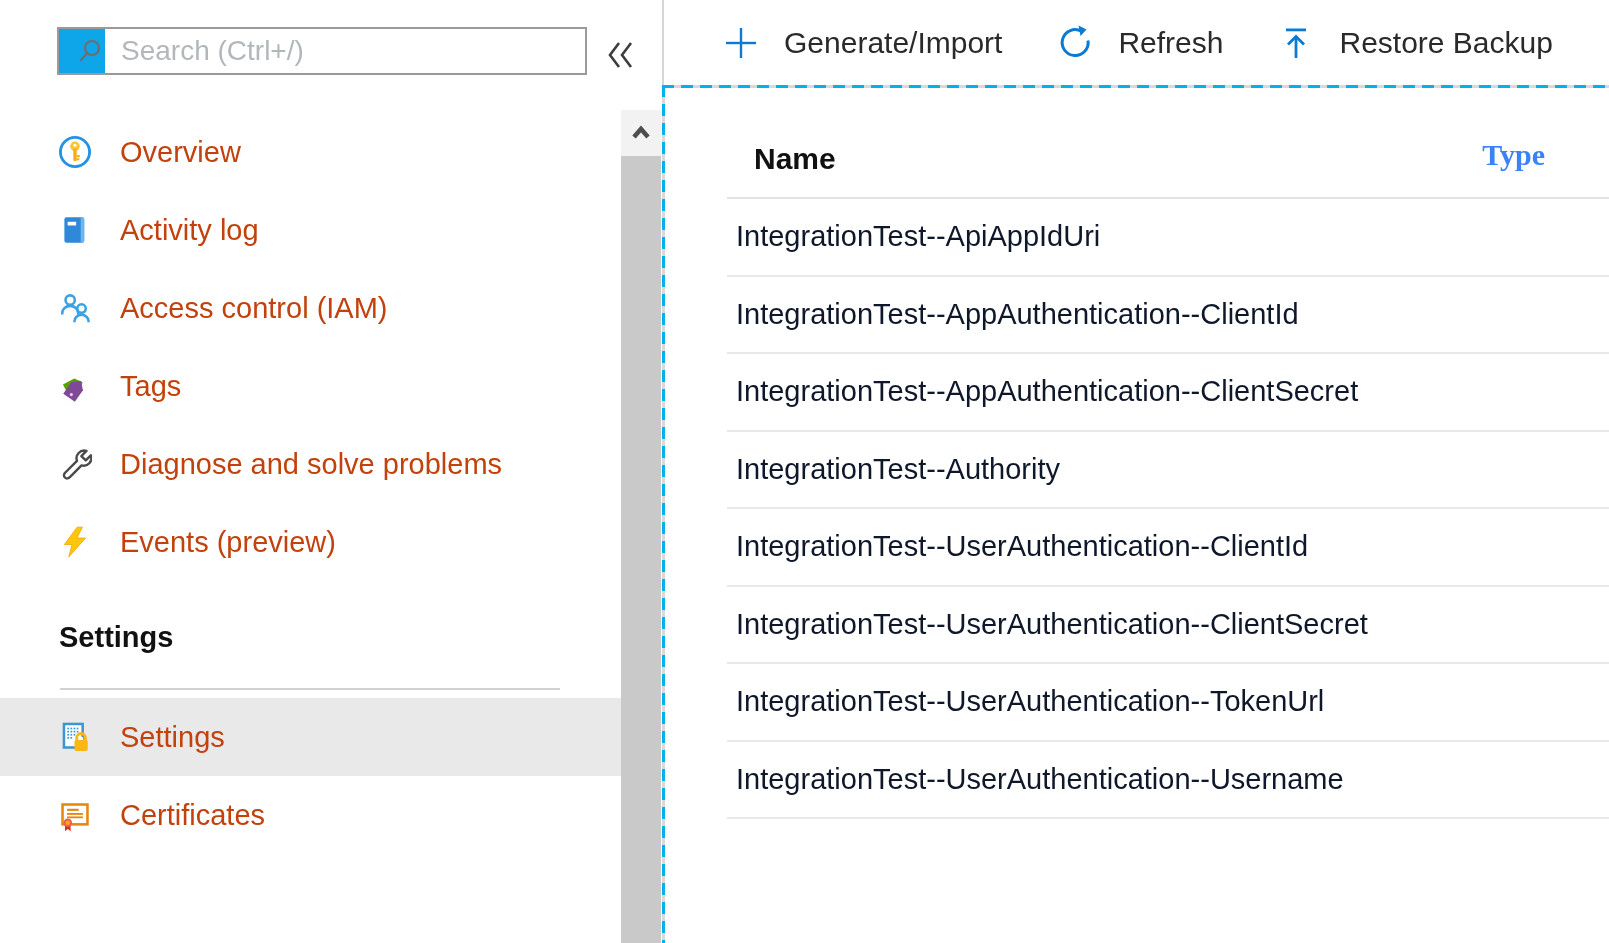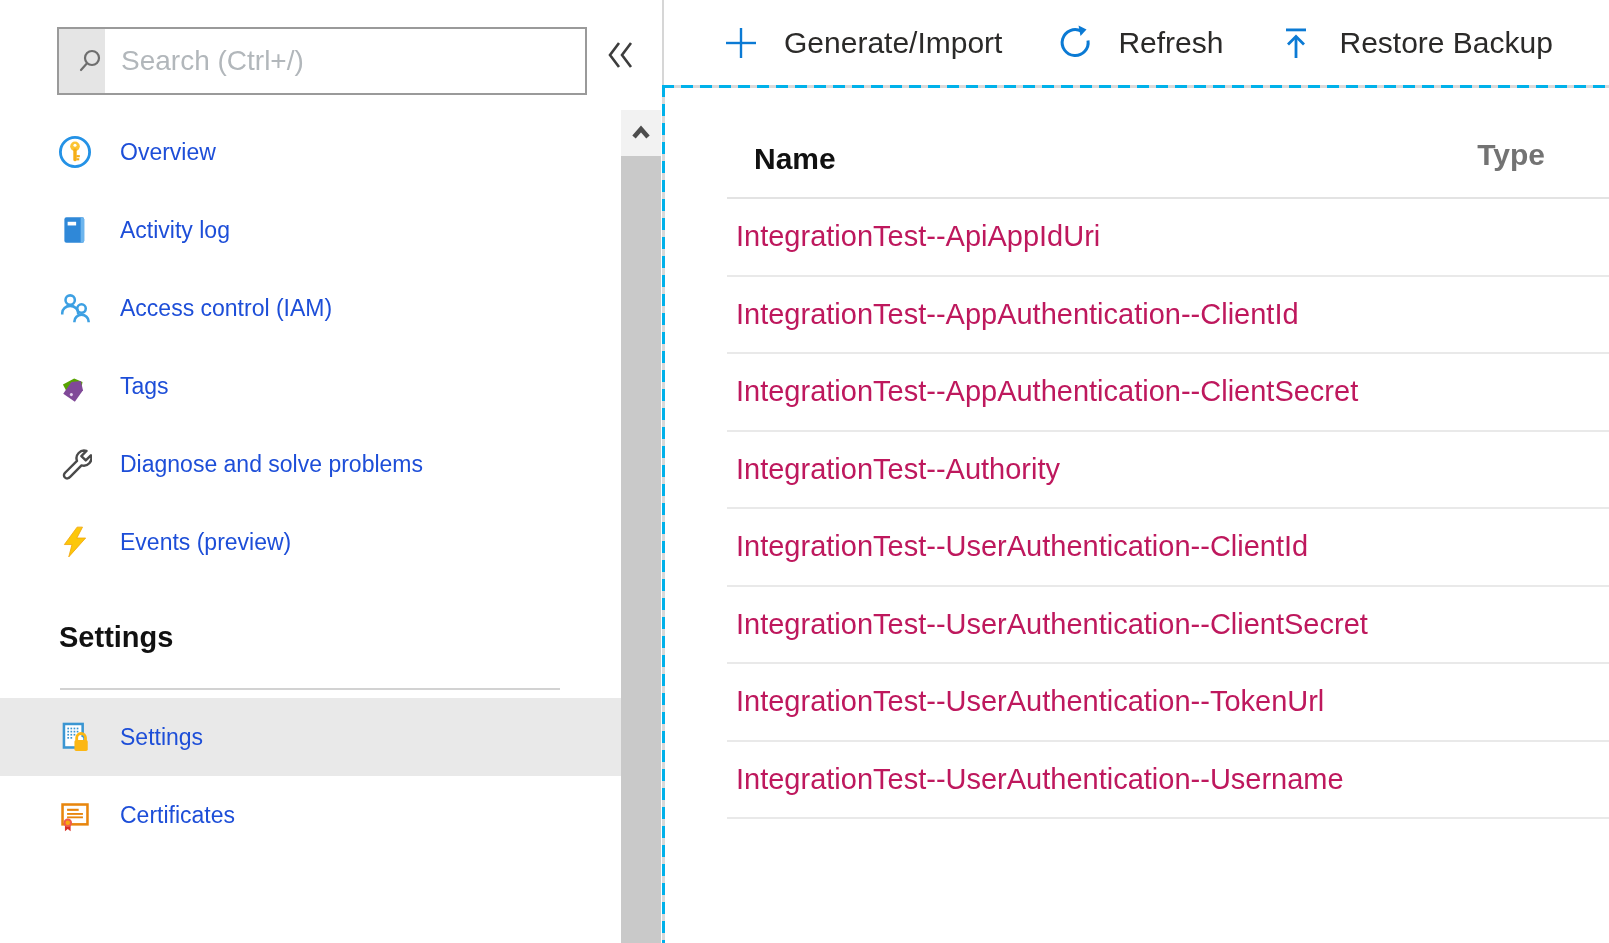--- a/index.html
+++ b/index.html
@@ -2,34 +2,34 @@
 <html><head>
 <meta charset="utf-8">
 <style>
   * { margin:0; padding:0; box-sizing:border-box; }
   html,body { width:1609px; height:943px; background:#fff; overflow:hidden;
               font-family:"Liberation Sans", sans-serif; color:#1f1e1d; }
 
   
   #sidebar { position:absolute; left:0; top:0; width:662px; height:943px; background:#fff; }
 
-  #searchbox { position:absolute; left:57px; top:27px; width:530px; height:68px;
-               border:2px solid #9a9a9a; background:#e5e5e5; display:flex; align-items:center; }
+  #searchbox { position:absolute; left:57px; top:27px; width:530px; height:48px;
+               border:2px solid #9a9a9a; background:#0ea5e9; display:flex; align-items:center; }
   #searchbox svg { margin-left:16px; flex:0 0 auto; }
   #search-input { border:none; outline:none; flex:1; height:100%; font-size:28px;
                   font-family:"Liberation Sans", sans-serif; color:#444; padding-left:16px; }
   #search-input::placeholder { color:#b2b7bb; opacity:1; }
 
   #collapse-btn { position:absolute; left:600px; top:34px; width:44px; height:44px;
                   background:none; border:none; cursor:pointer; }
 
   #nav { position:absolute; left:0; top:113px; width:621px; }
   .nav-item { height:78px; display:flex; align-items:center; cursor:pointer; }
   .nav-item .ic { width:34px; height:34px; margin-left:58px; flex:0 0 auto; }
-  .nav-item .lbl { margin-left:28px; font-size:23px; color:#1d4ed8; white-space:nowrap; }
+  .nav-item .lbl { margin-left:28px; font-size:29px; color:#c2410c; white-space:nowrap; }
   .nav-item.selected { background:#e9e9e9; }
 
   #settings-head { height:109px; position:relative; }
   #settings-head .lbl { position:absolute; left:59px; top:40px; font-size:29px; font-weight:700; color:#111;text-align:center; }
   #settings-head .rule { position:absolute; left:60px; right:61px; bottom:0; height:2px; background:#d2d2d2; }
   #settings-gap { height:8px; }
 
   
   #side-scrollbar { position:absolute; left:621px; top:110px; width:40px; height:833px; }
   #scroll-up-btn { width:40px; height:46px; background:#f2f2f2; border:none; cursor:pointer;
@@ -48,27 +48,27 @@
                  font-family:"Liberation Sans", sans-serif; white-space:nowrap; }
 
   #sep-vert-top { position:absolute; left:0; top:0; width:2px; height:85px; background:#d6d6d6; }
   #dash-top  { position:absolute; left:0; top:85px; right:0; height:3px;
                background:repeating-linear-gradient(90deg,#00b1ea 0 12px,#d9d9d9 12px 19px); }
   #dash-left { position:absolute; left:0; top:85px; width:3px; bottom:0;
                background:repeating-linear-gradient(180deg,#00b1ea 0 12px,#d9d9d9 12px 19px); }
 
   #grid-header { position:absolute; left:0; top:88px; right:0; height:109px; }
   #col-name { position:absolute; left:92px; top:54px; font-size:30px; font-weight:700; color:#111; }
-  #col-type { position:absolute; right:64px; top:50px; font-size:30px; font-weight:700; color:#737373; }
+  #col-type { position:absolute; right:64px; top:50px; font-size:30px; font-weight:700; color:#3b82f6;font-family:Liberation Serif, serif; }
   #header-sep { position:absolute; left:65px; right:0; top:197px; height:2px; background:#e3e3e3; }
 
   #rows { position:absolute; left:0; top:199px; right:0; }
   .g-row { height:77.5px; margin-left:65px; display:flex; align-items:center;
            border-bottom:2px solid #e9e9e9; cursor:pointer; }
-  .g-row .nm { padding-left:9px; font-size:29px; color:#be185d; white-space:nowrap; }
+  .g-row .nm { padding-left:9px; font-size:29px; color:#0f172a; white-space:nowrap; }
 </style>
 </head>
 <body>
 
 <div id="sidebar">
 
   <div id="searchbox">
     <svg width="30" height="30" viewBox="0 0 30 30">
       <circle cx="17" cy="12" r="7" fill="none" stroke="#6e6e6e" stroke-width="2.2"></circle>
       <line x1="11.8" y1="17.6" x2="6" y2="24" stroke="#6e6e6e" stroke-width="2.2" stroke-linecap="round"></line>

